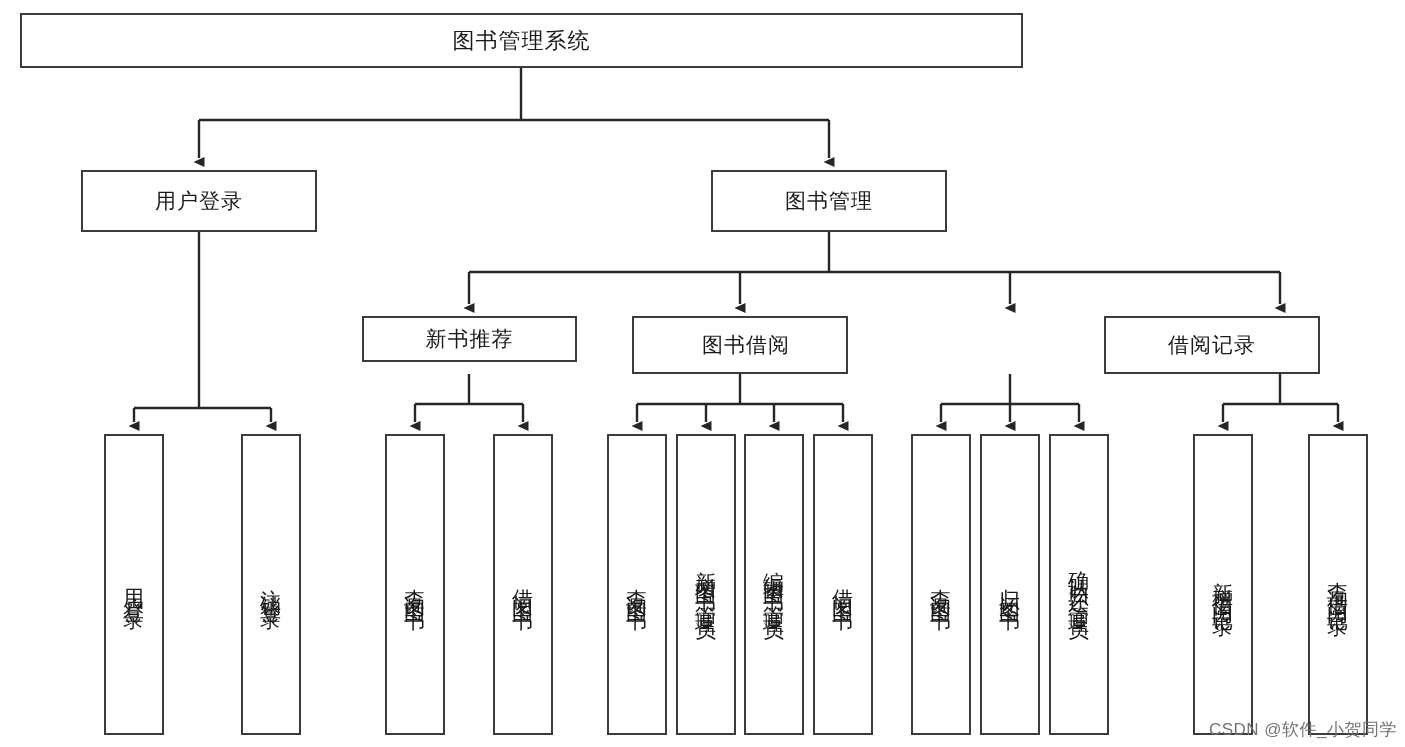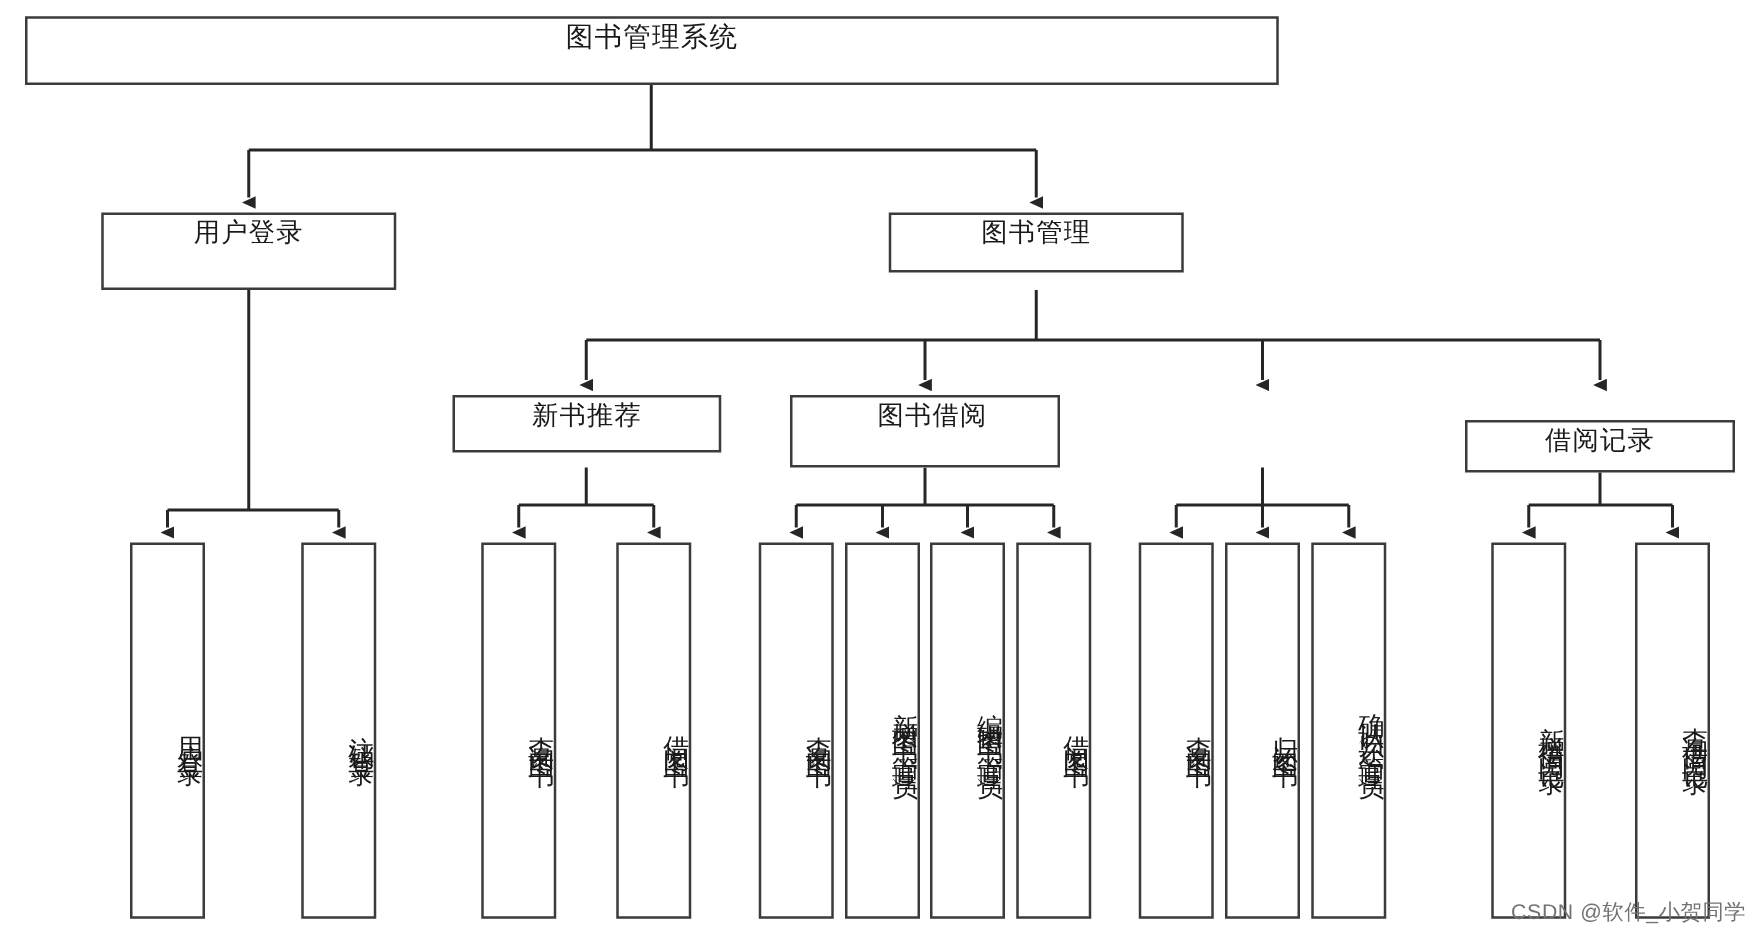--- a/index.html
+++ b/index.html
@@ -23,20 +23,21 @@
     width: 1405px;
     height: 747px;
     pointer-events: none;
   }
   .node {
     position: absolute;
     box-sizing: border-box;
     border: 2px solid #3b3b3b;
     background: #ffffff;
     display: flex;
+    align-items: center;
     justify-content: center;
     color: #1a1a1a;
   }
   .node-h {
     font-size: 21px;
     letter-spacing: 1px;
     white-space: nowrap;
   }
   .node-root {
     font-size: 22px;
@@ -123,31 +124,31 @@
     </g>
   </svg>
 
   <div class="node node-h node-root" style="left:20px; top:13px; width:1003px; height:55px;">
     <span>图书管理系统</span>
   </div>
 
   <div class="node node-h" style="left:81px; top:170px; width:236px; height:62px;">
     <span>用户登录</span>
   </div>
-  <div class="node node-h" style="left:711px; top:170px; width:236px; height:48px;">
+  <div class="node node-h" style="left:711px; top:170px; width:236px; height:62px;">
     <span>图书管理</span>
   </div>
 
   <div class="node node-h" style="left:362px; top:316px; width:215px; height:46px;">
     <span>新书推荐</span>
   </div>
   <div class="node node-h" style="left:632px; top:316px; width:216px; height:58px;padding-left:12px;">
     <span>图书借阅</span>
   </div>
-  <div class="node node-h" style="left:1172px; top:316px; width:216px; height:42px;margin-top:20px;">
+  <div class="node node-h" style="left:1104px; top:316px; width:216px; height:58px;">
     <span>借阅记录</span>
   </div>
 
   <div class="node node-v" style="left:104px; top:434px; width:60px; height:301px;">
     <span class="vtext">用户登录</span>
   </div>
   <div class="node node-v" style="left:241px; top:434px; width:60px; height:301px;">
     <span class="vtext">注销登录</span>
   </div>
 

